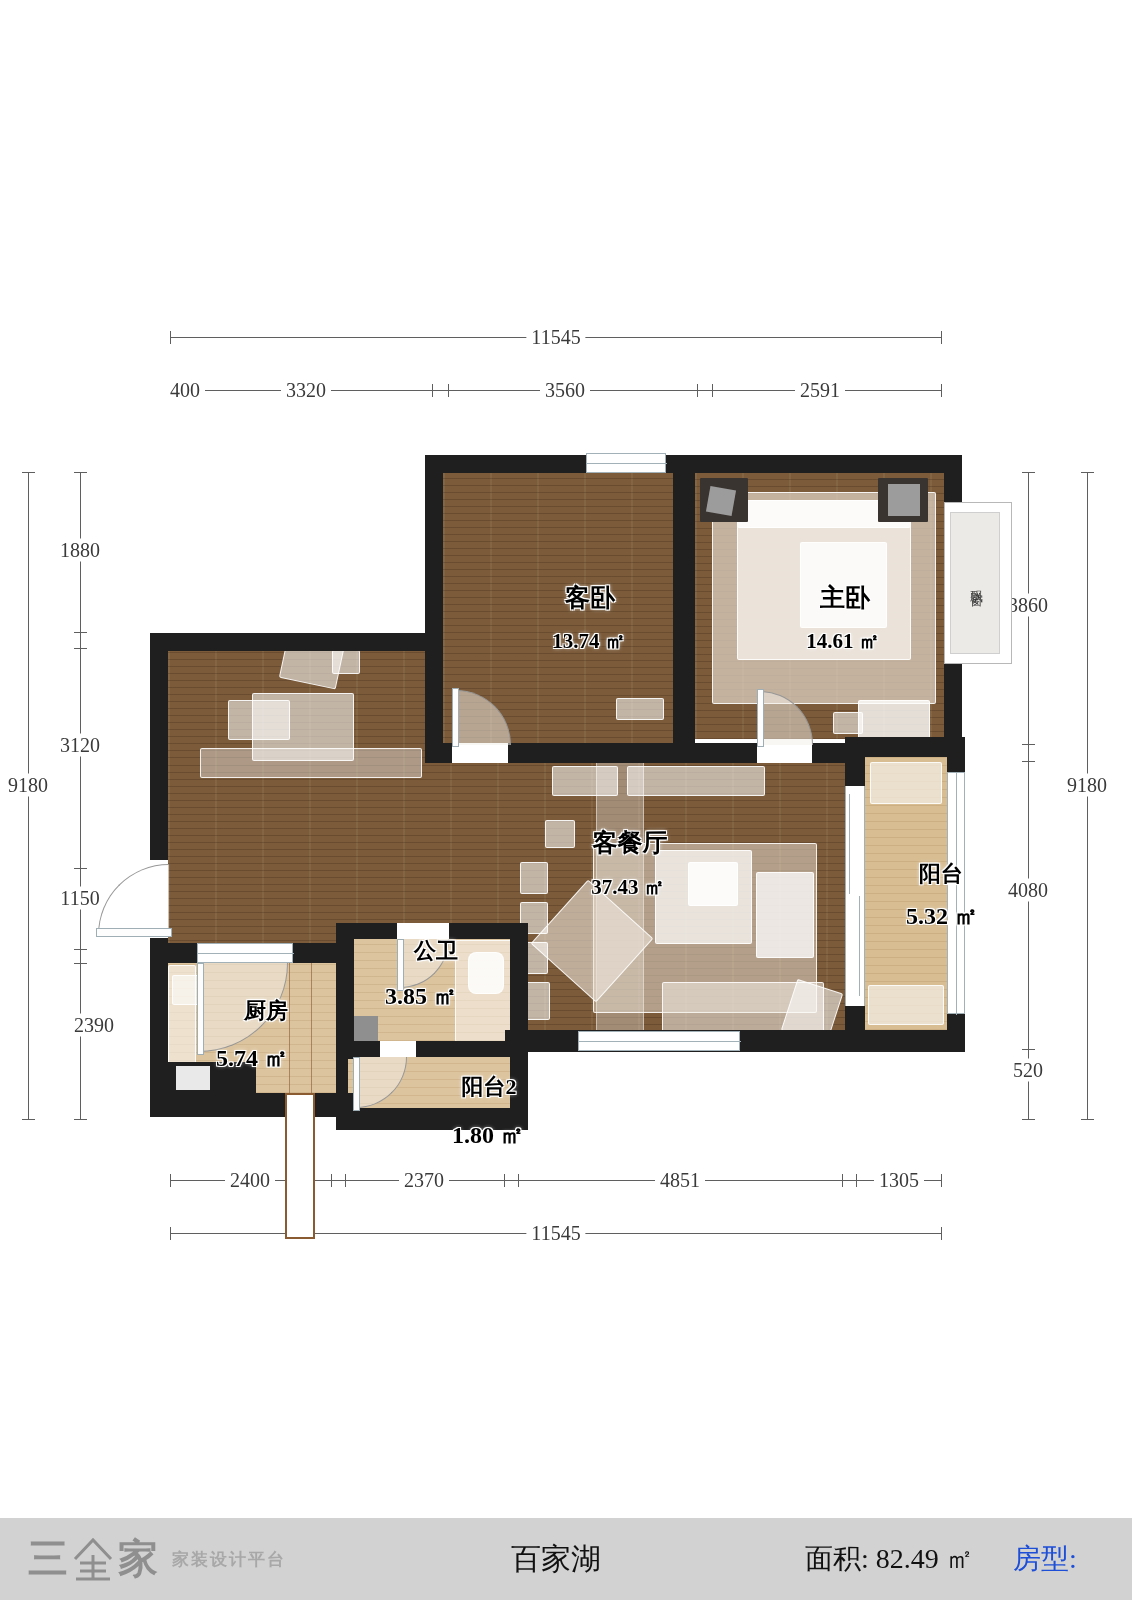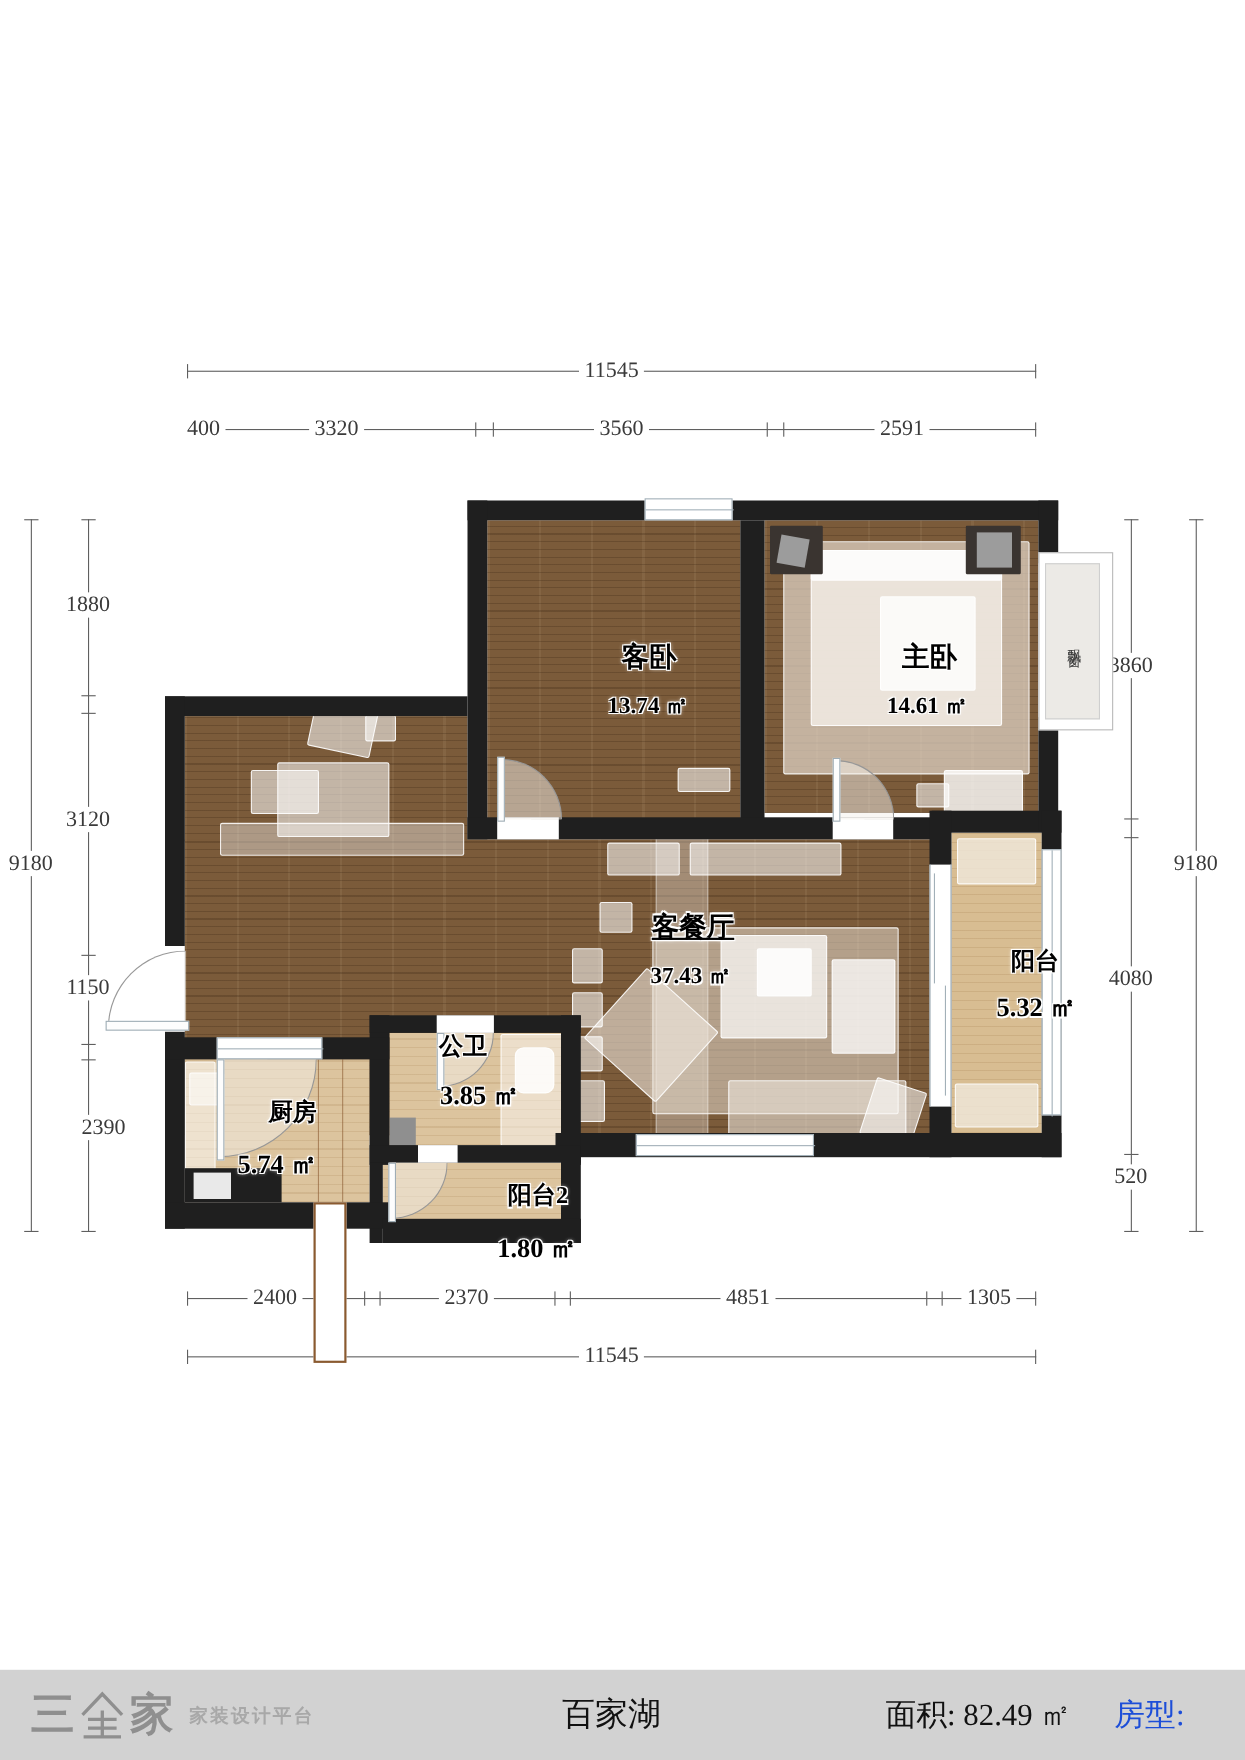--- a/index.html
+++ b/index.html
@@ -248,26 +248,26 @@
 
   <div class="opening" style="left:944px;top:512px;width:18px;height:140px;z-index:23;"></div>
   <div class="abs" style="left:944px;top:502px;width:66px;height:160px;border:1px solid #b8b8b8;z-index:24;background:#fff;"></div>
   <div class="abs" style="left:950px;top:512px;width:48px;height:140px;background:#eceae6;border:1px solid #cfcfcf;z-index:25;"></div>
   <div class="baylab" style="left:976px;top:582px;">飘窗</div>
 
   <div class="rname sz25" style="left:590px;top:597px;">客卧</div>
   <div class="rname sz21" style="left:589px;top:641px;">13.74 ㎡</div>
   <div class="rname sz25" style="left:845px;top:597px;">主卧</div>
   <div class="rname sz21" style="left:843px;top:641px;">14.61 ㎡</div>
-  <div class="rname sz25" style="left:630px;top:842px;text-decoration:underline;">客餐厅</div>
+  <div class="rname sz25" style="left:630px;top:842px;">客餐厅</div>
   <div class="rname sz21" style="left:628px;top:887px;">37.43 ㎡</div>
   <div class="rname sz22" style="left:941px;top:874px;">阳台</div>
   <div class="rname sz19" style="left:942px;top:916px;">5.32 ㎡</div>
-  <div class="rname sz22" style="left:421px;top:951px;">公卫</div>
-  <div class="rname sz19" style="left:421px;top:996px;margin-left:15px;">3.85 ㎡</div>
+  <div class="rname sz22" style="left:436px;top:951px;">公卫</div>
+  <div class="rname sz19" style="left:421px;top:996px;">3.85 ㎡</div>
   <div class="rname sz22" style="left:266px;top:1011px;">厨房</div>
   <div class="rname sz19" style="left:252px;top:1058px;">5.74 ㎡</div>
   <div class="rname sz22" style="left:489px;top:1087px;">阳台2</div>
   <div class="rname sz19" style="left:488px;top:1135px;">1.80 ㎡</div>
 
   <div class="flue"></div>
 
   <div class="footer">
     <div class="abs" style="left:28px;top:14px;height:54px;display:flex;align-items:center;">
       <span style="font-size:40px;color:#8f8f8f;font-weight:bold;line-height:1;">三</span>

